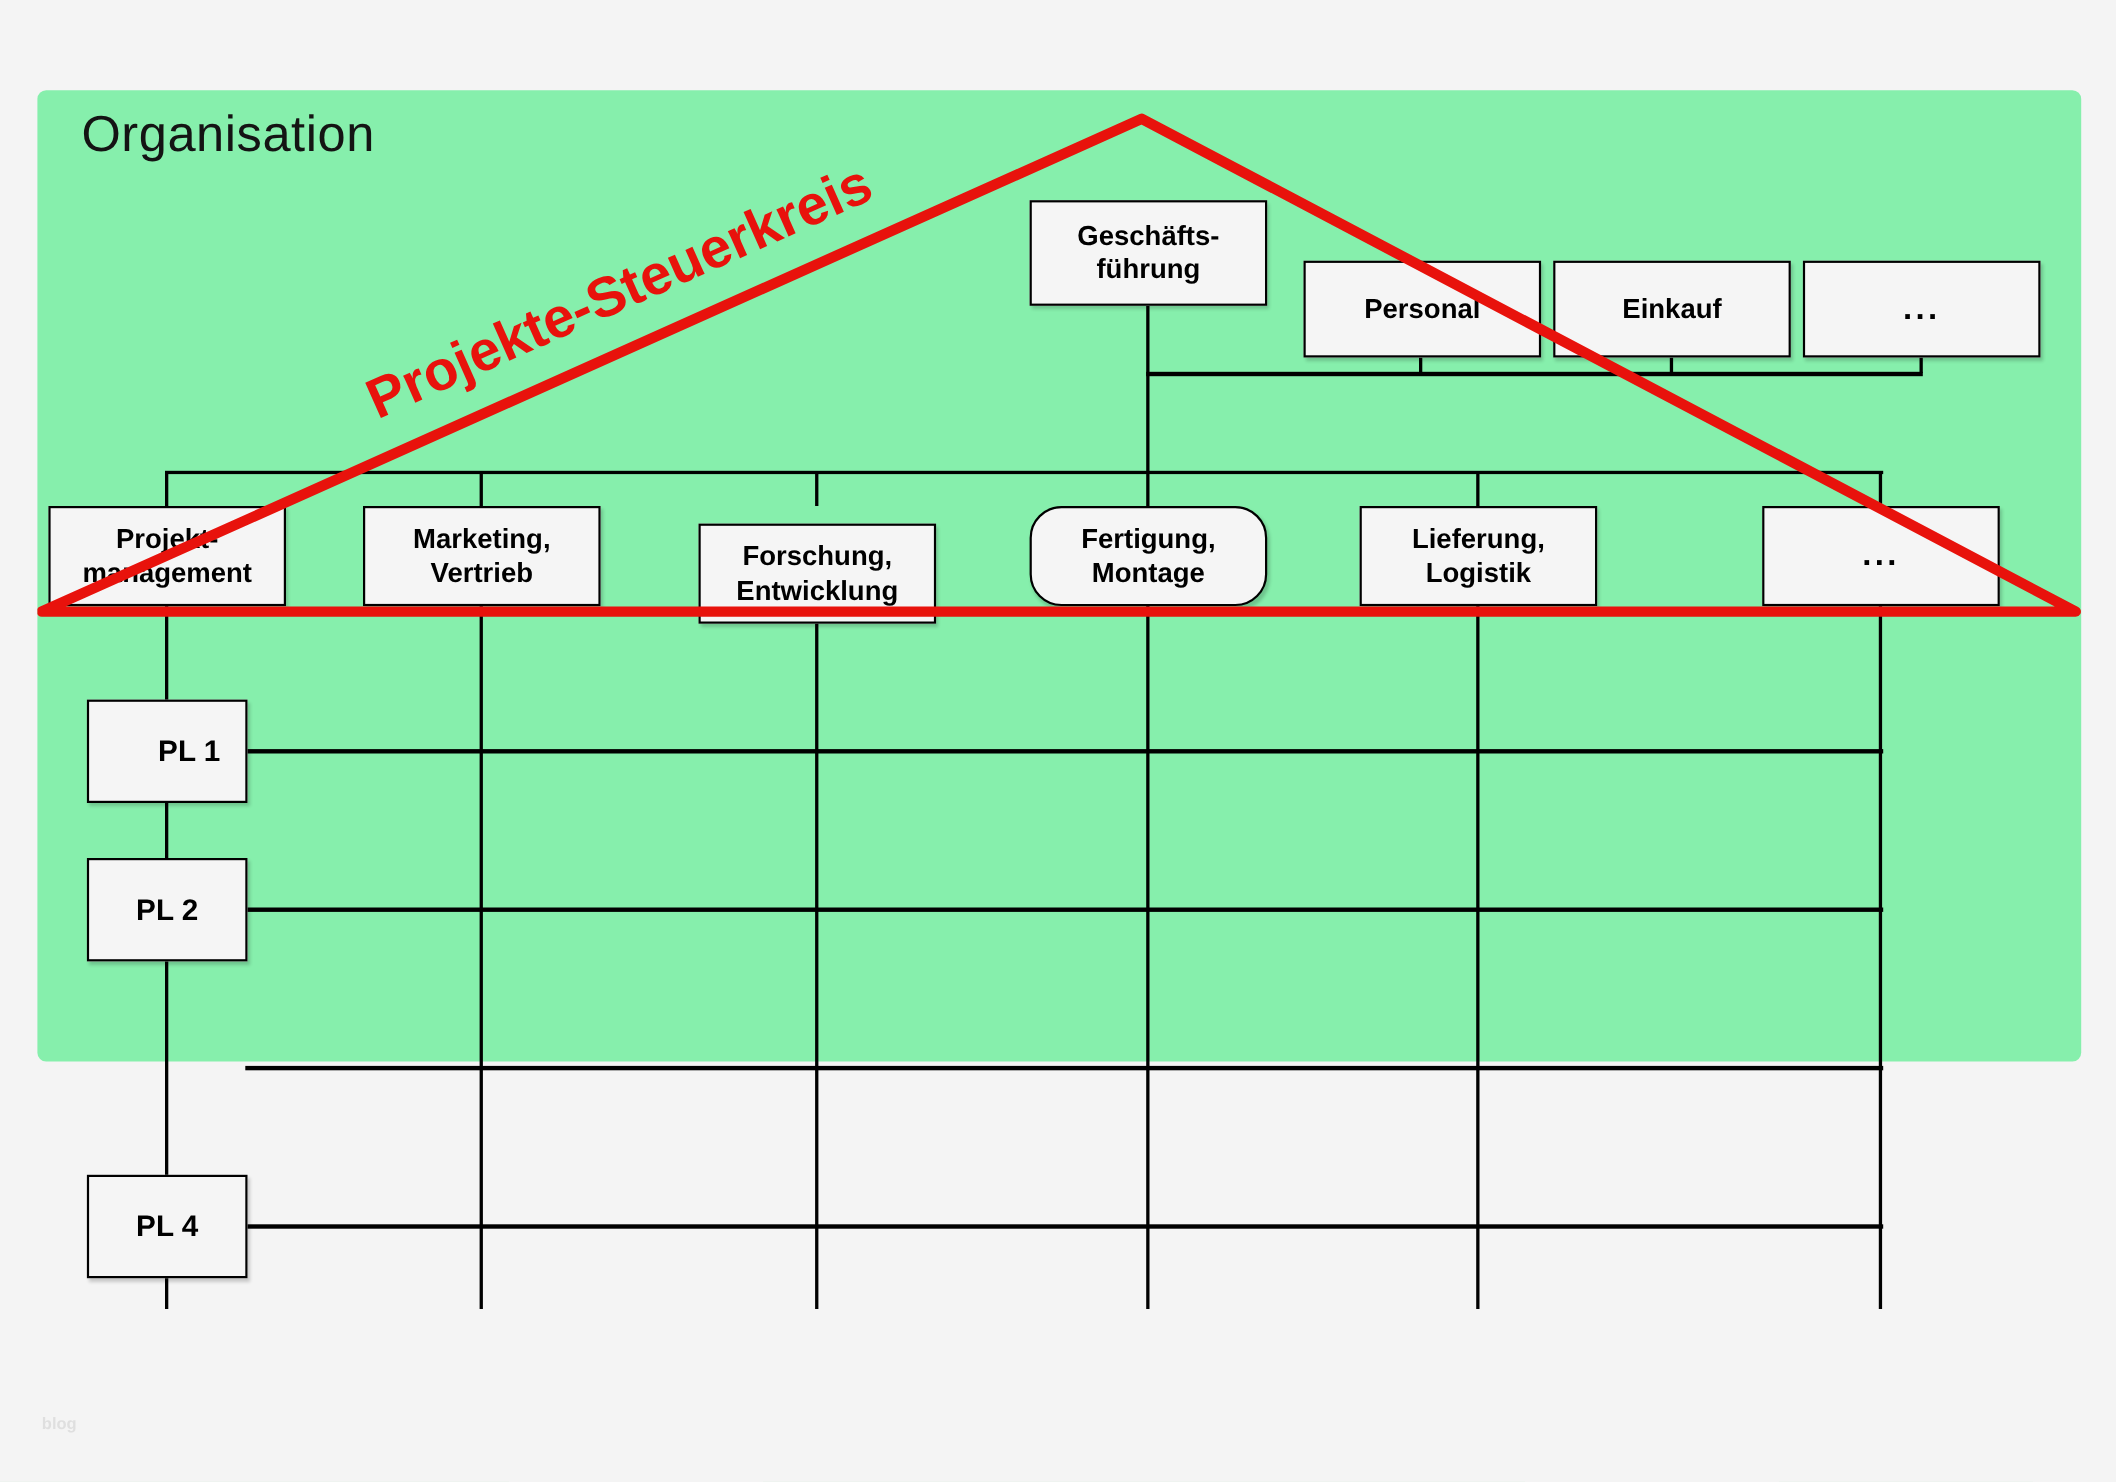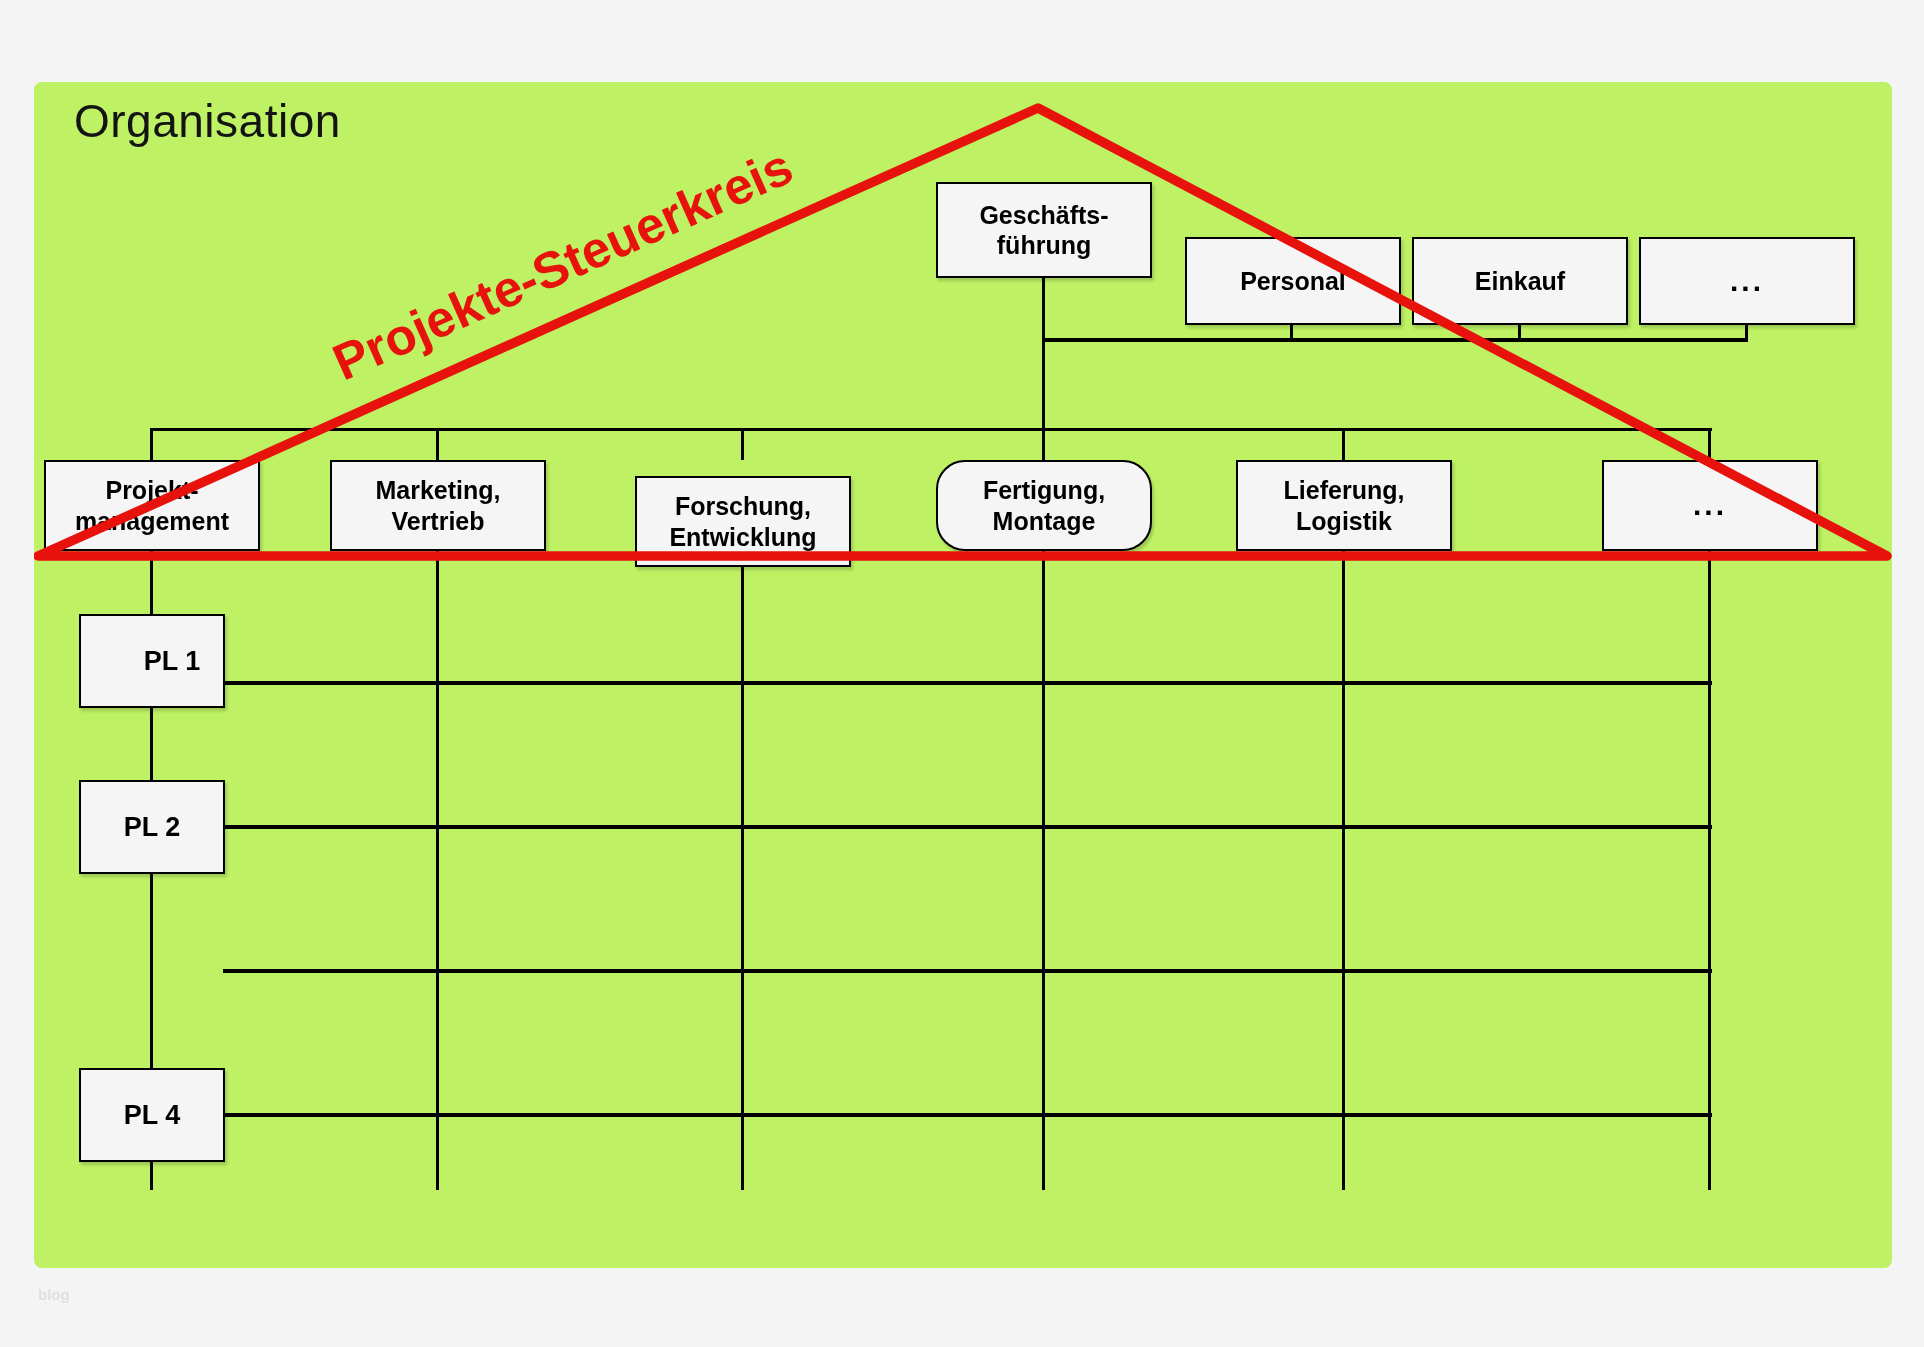--- a/index.html
+++ b/index.html
@@ -1,22 +1,22 @@
 <!DOCTYPE html>
 <html><head>
 <meta charset="utf-8">
 <style>
   html,body{margin:0;padding:0;background:#f4f4f4;}
   .stage{
     position:relative;width:1924px;height:1347px;background:#f4f4f4;overflow:hidden;
     font-family:"Liberation Sans","DejaVu Sans",sans-serif;
   }
   .slide{
-    position:absolute;left:34px;top:82px;width:1858px;height:1186px;
-    background:#bef264;border-radius:8px;
+    position:absolute;left:34px;top:82px;width:1858px;height:883px;
+    background:#86efac;border-radius:8px;
   }
   .slide-title{
     position:absolute;left:40px;top:12px;font-size:46px;color:#141414;
     letter-spacing:0.5px;
   }
   .box{
     position:absolute;box-sizing:border-box;background:#f5f5f5;border:2.5px solid #000;
     display:flex;align-items:center;justify-content:center;text-align:center;
     font-weight:bold;color:#000;white-space:pre-line;font-size:25px;line-height:1.22;
     box-shadow:2px 3px 3px rgba(0,0,0,0.18);z-index:2;
@@ -85,21 +85,21 @@
     <div class="box" style="left:296px;top:378px;width:216px;height:91px;">Marketing,
 Vertrieb</div>
     <div class="box" style="left:601px;top:378px;width:216px;height:91px;margin-top:16px;">Forschung,
 Entwicklung</div>
     <div class="box" style="left:902px;top:378px;width:216px;height:91px;border-radius:29px;">Fertigung,
 Montage</div>
     <div class="box" style="left:1202px;top:378px;width:216px;height:91px;">Lieferung,
 Logistik</div>
     <div class="box ellipsis" style="left:1568px;top:378px;width:216px;height:91px;">...</div>
 
-    <div class="box pl" style="left:45px;top:532px;width:146px;height:94px;padding-left:40px;">PL 1</div>
+    <div class="box pl" style="left:45px;top:554px;width:146px;height:94px;padding-left:40px;">PL 1</div>
     <div class="box pl" style="left:45px;top:698px;width:146px;height:94px;">PL 2</div>
     <div class="box pl" style="left:45px;top:986px;width:146px;height:94px;">PL 4</div>
 
     <svg class="triangle-svg" width="1858" height="1178" viewBox="0 0 1858 1178">
       <polygon points="4,474 1004,26 1853,474" fill="none" stroke="#e8120c" stroke-width="9.5" stroke-linejoin="round" stroke-linecap="round"></polygon>
     </svg>
     <div class="steering-label">Projekte-Steuerkreis</div>
 
   </div>
 

